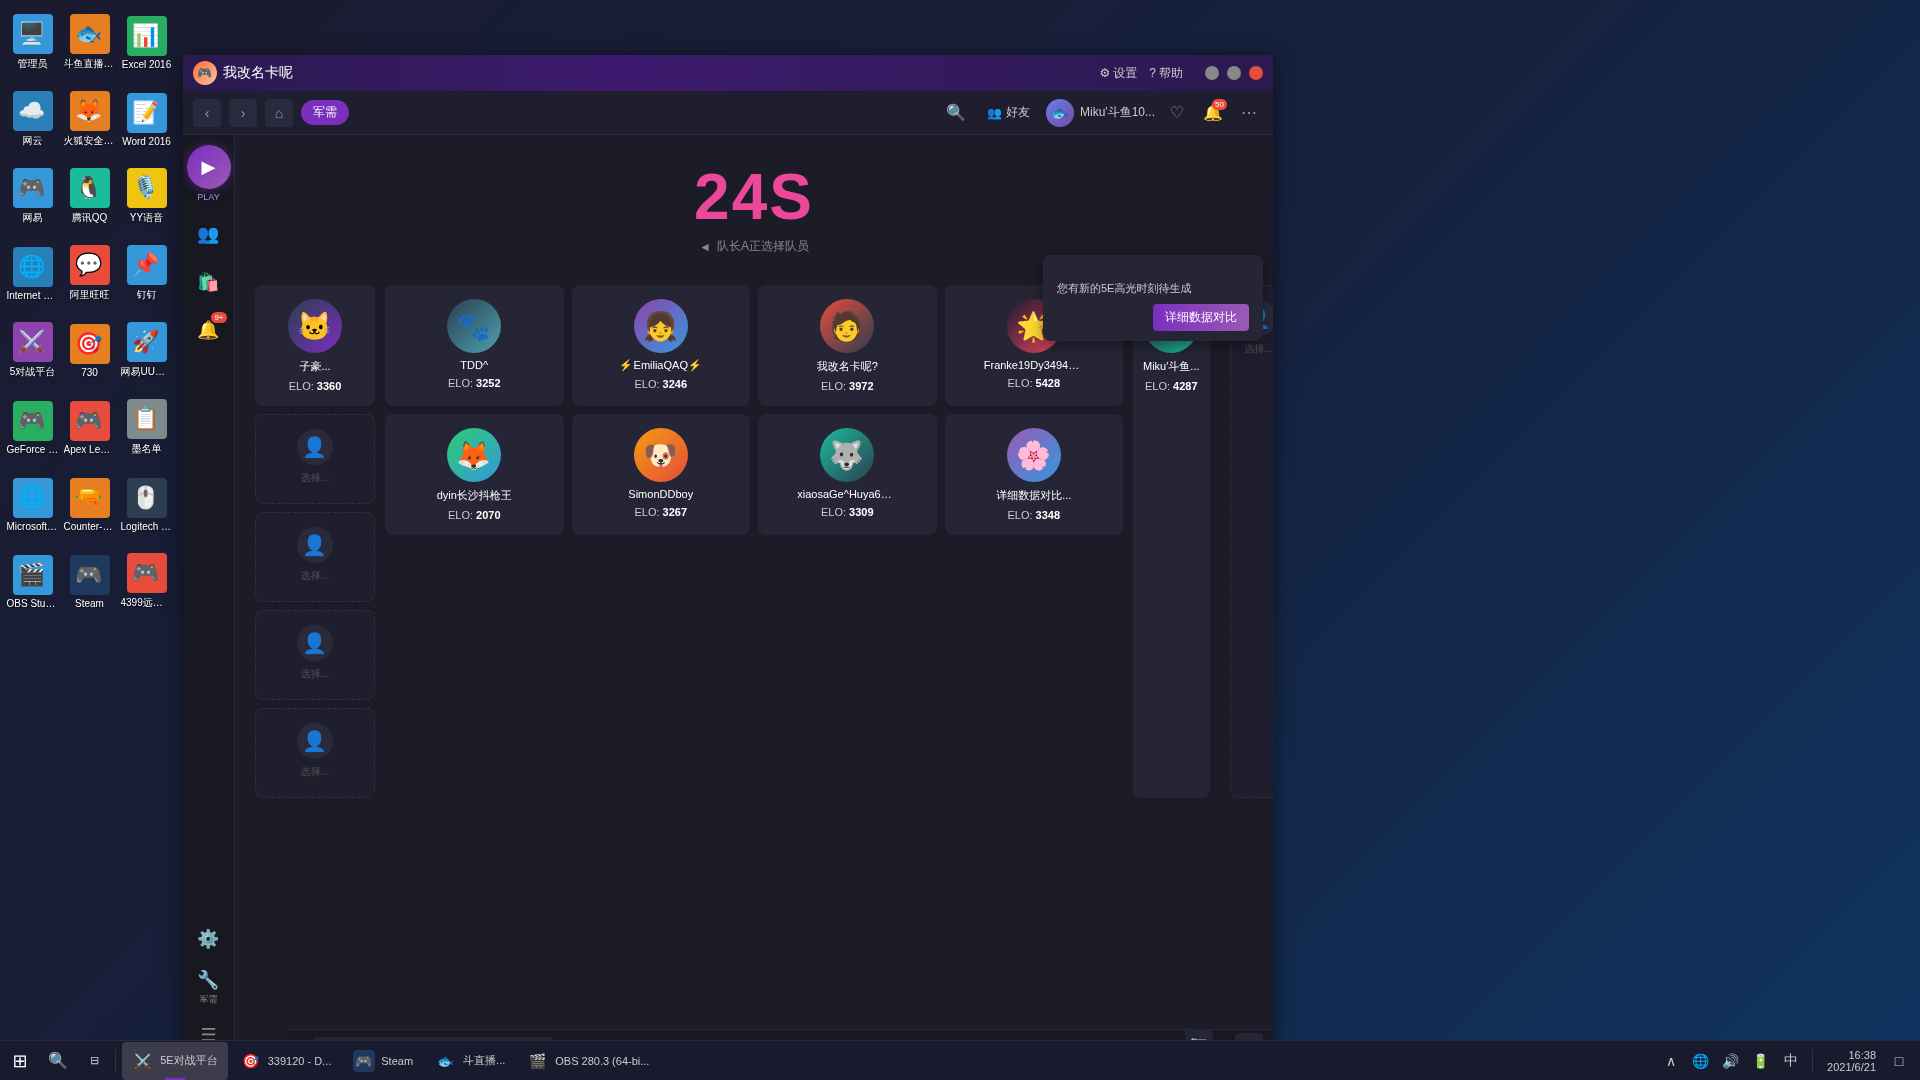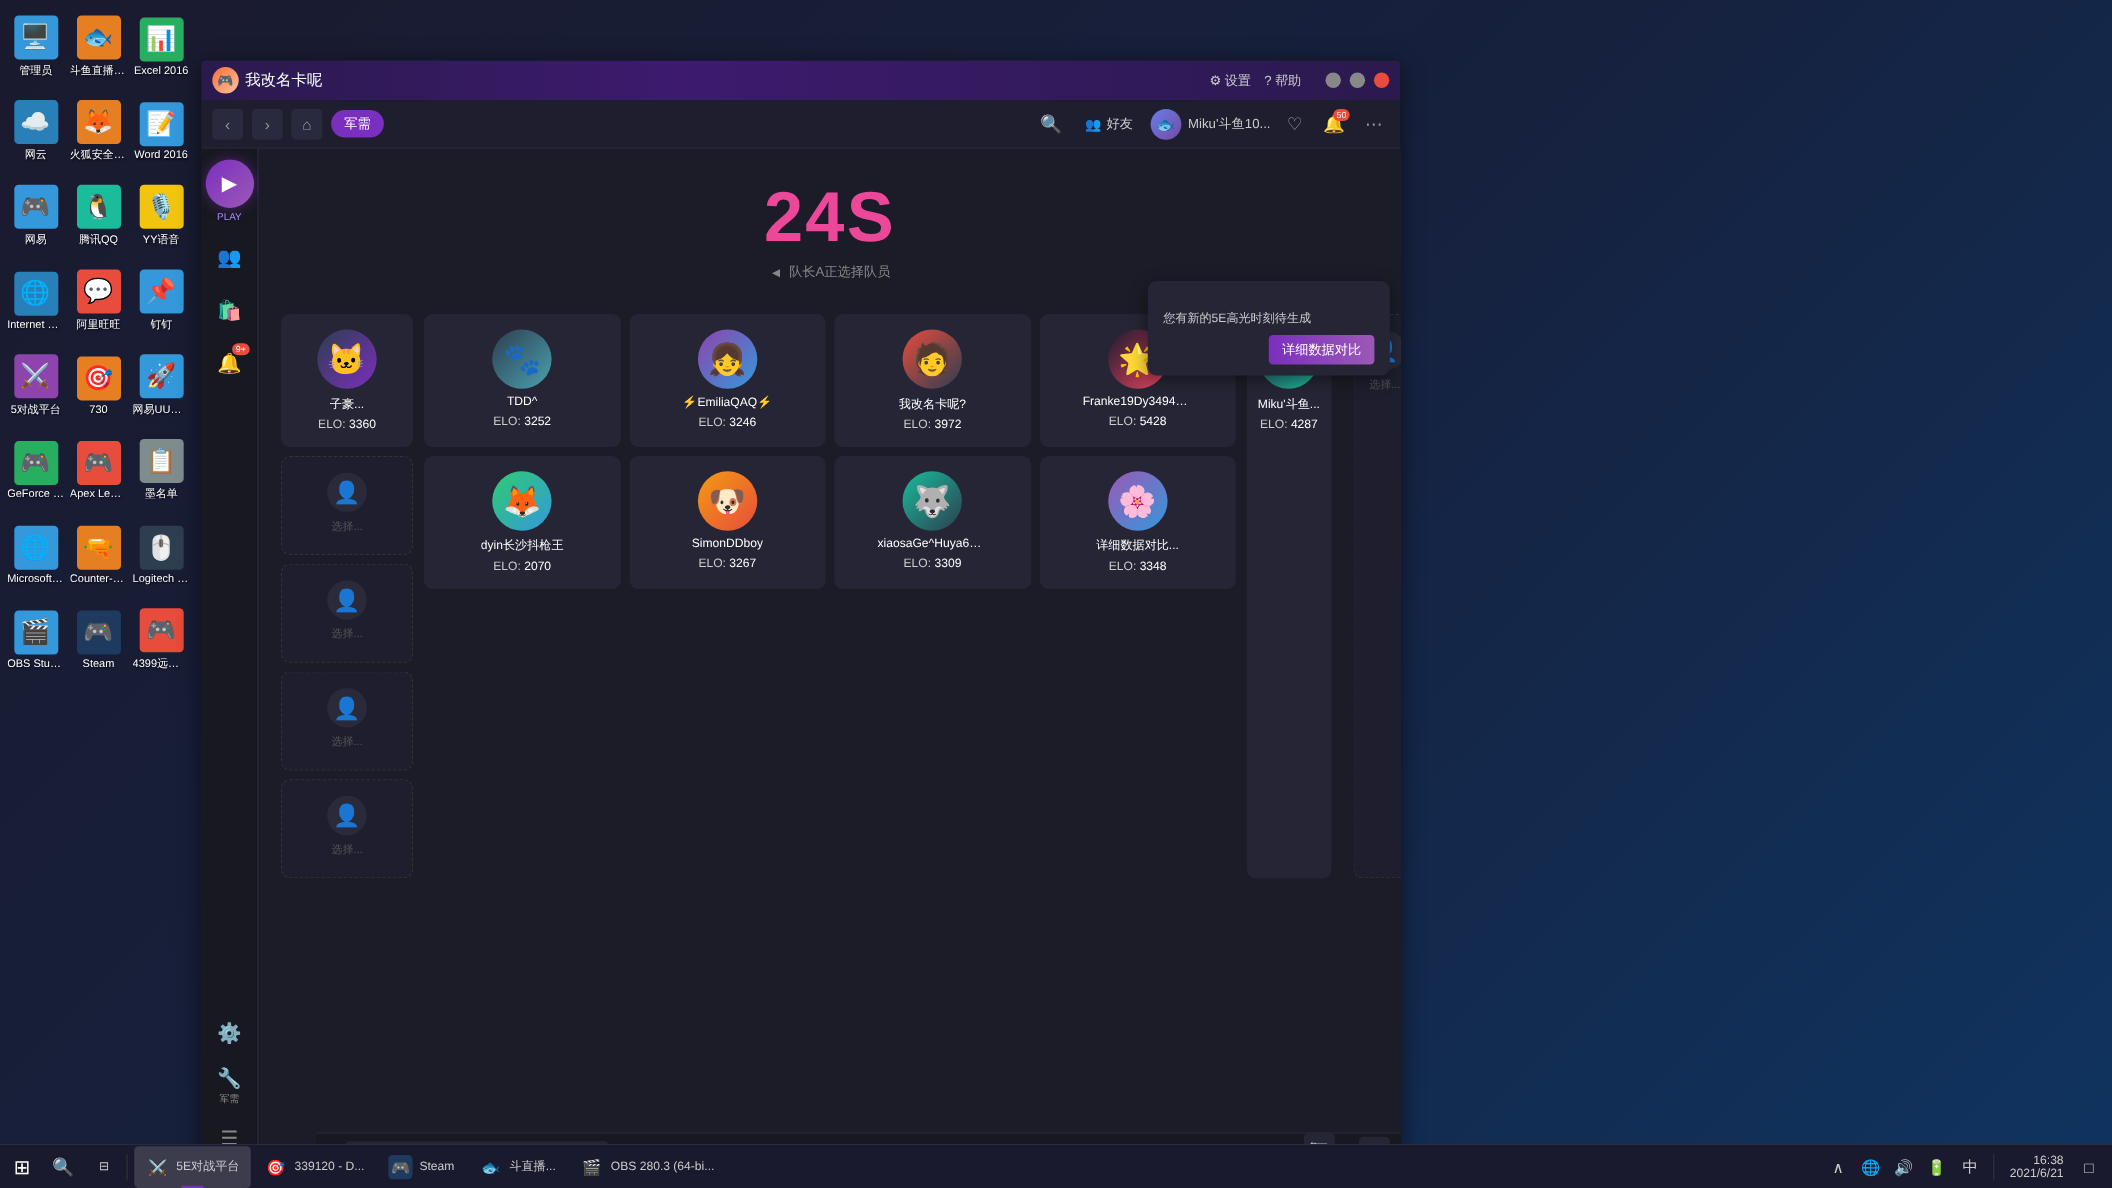--- a/index.html
+++ b/index.html
@@ -421,21 +421,21 @@
       text-overflow: ellipsis;
     }
 
     .player-elo {
       font-size: 11px;
       color: #ccc;
     }
 
     .elo-value {
       color: #fff;
-      font-weight: normal;
+      font-weight: bold;
     }
 
     .empty-slot {
       display: flex;
       flex-direction: column;
       align-items: center;
       gap: 6px;
       color: #555;
     }
 

